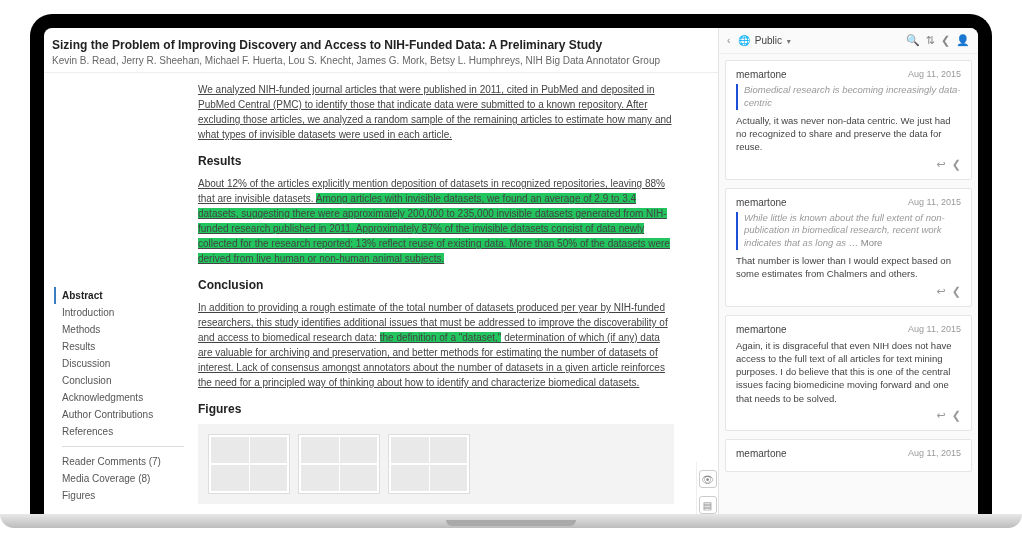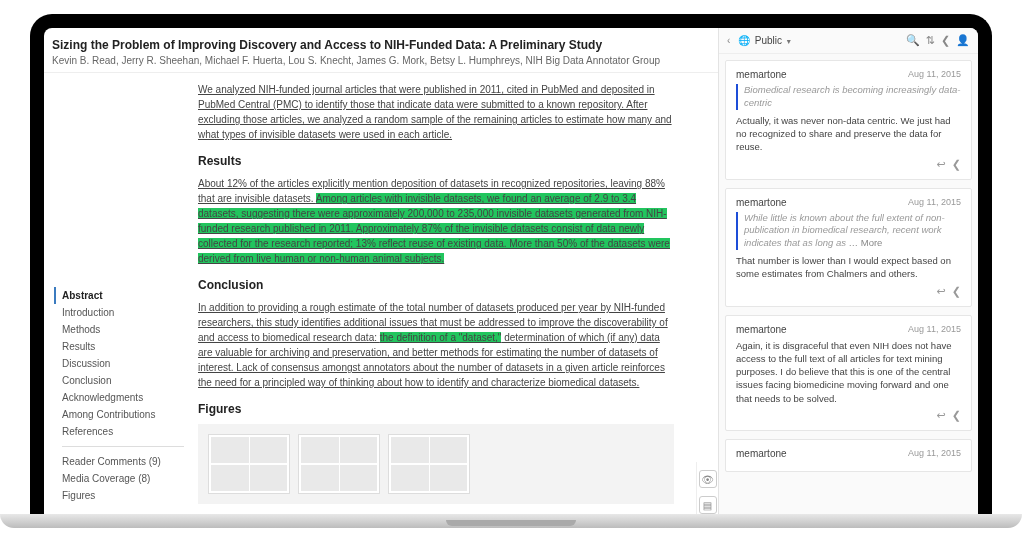--- a/index.html
+++ b/index.html
@@ -59,24 +59,24 @@
         </div>
         <div class="body">
           <div class="toc">
             <div class="toc-item active">Abstract</div>
             <div class="toc-item">Introduction</div>
             <div class="toc-item">Methods</div>
             <div class="toc-item">Results</div>
             <div class="toc-item">Discussion</div>
             <div class="toc-item">Conclusion</div>
             <div class="toc-item">Acknowledgments</div>
-            <div class="toc-item">Among Contributions</div>
+            <div class="toc-item">Author Contributions</div>
             <div class="toc-item">References</div>
             <div class="toc-sep"></div>
-            <div class="toc-item">Reader Comments (9)</div>
+            <div class="toc-item">Reader Comments (7)</div>
             <div class="toc-item">Media Coverage (8)</div>
             <div class="toc-item">Figures</div>
           </div>
 
           <div class="content">
             <h3>Methods</h3>
             <p>We analyzed NIH-funded journal articles that were published in 2011, cited in PubMed and deposited in PubMed Central (PMC) to identify those that indicate data were submitted to a known repository. After excluding those articles, we analyzed a random sample of the remaining articles to estimate how many and what types of invisible datasets were used in each article.</p>
 
             <h3>Results</h3>
             <p><span>About 12% of the articles explicitly mention deposition of datasets in recognized repositories, leaving 88% that are invisible datasets. </span><span class="hl">Among articles with invisible datasets, we found an average of 2.9 to 3.4 datasets, suggesting there were approximately 200,000 to 235,000 invisible datasets generated from NIH-funded research published in 2011. Approximately 87% of the invisible datasets consist of data newly collected for the research reported; 13% reflect reuse of existing data. More than 50% of the datasets were derived from live human or non-human animal subjects.</span></p>

